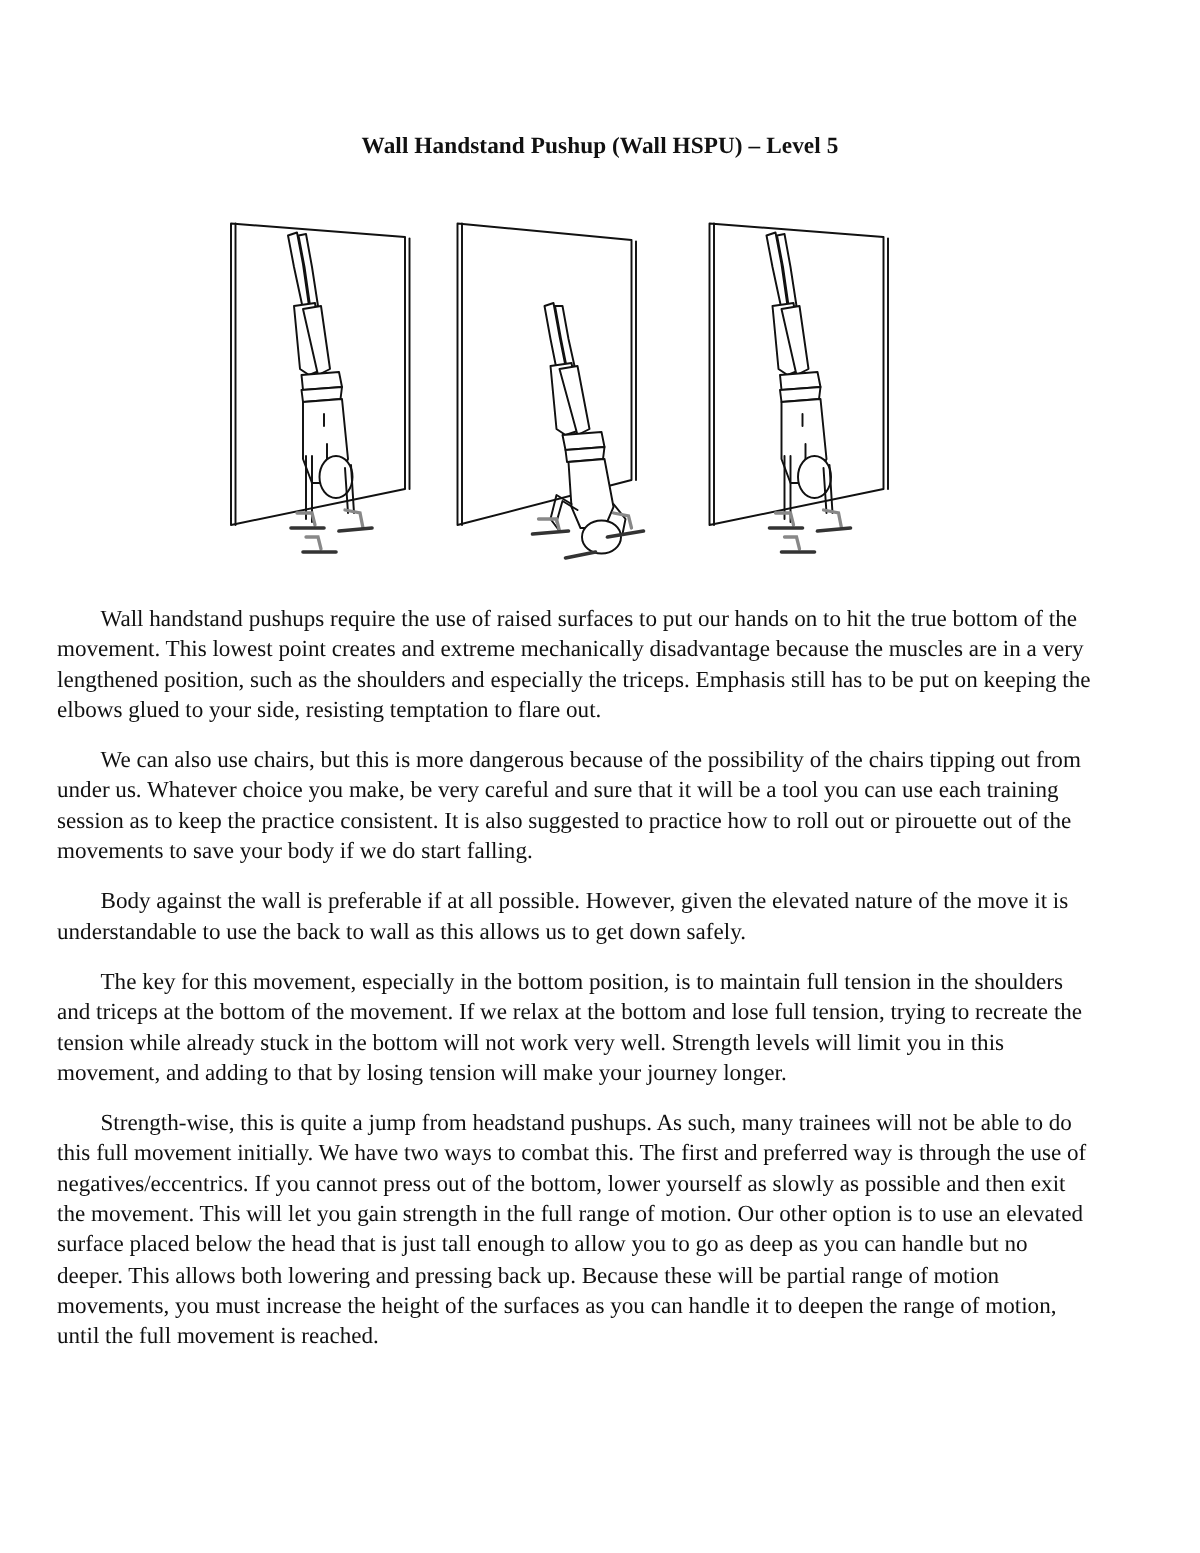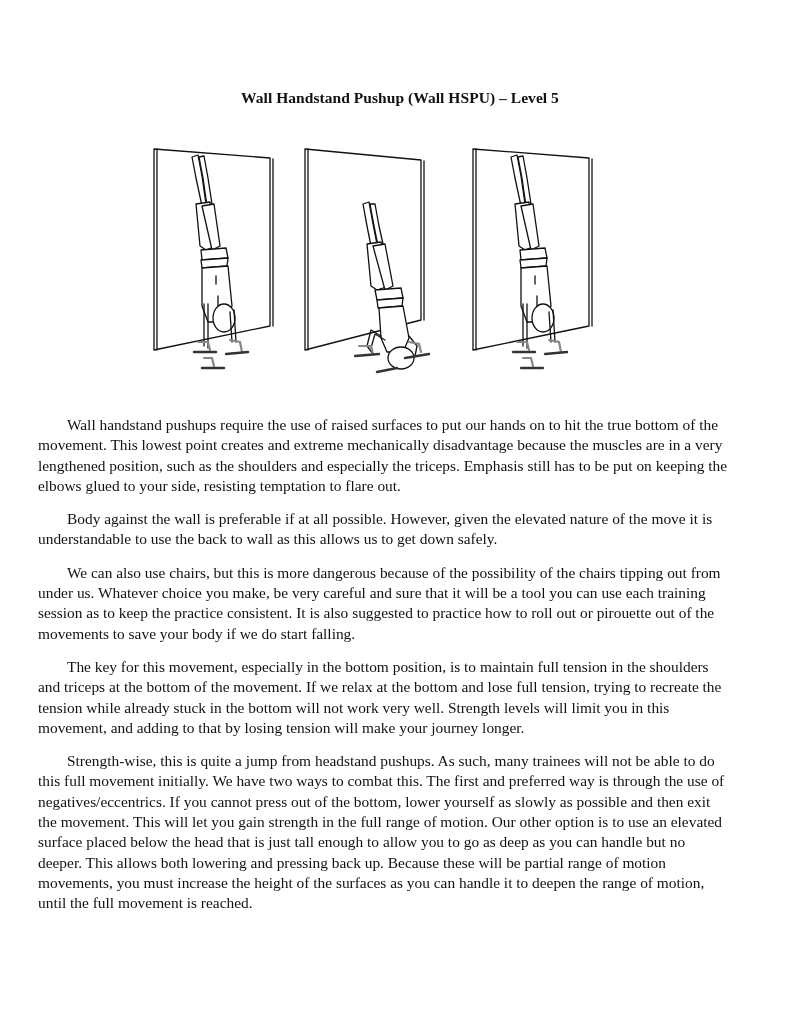--- a/index.html
+++ b/index.html
@@ -13,21 +13,21 @@
     text-align: center; font-weight: bold; font-size: 15.5px;
     letter-spacing: 0.05px;
   }
   .figure { position: absolute; top: 146px; width: 150px; height: 230px; }
   .figure svg { width: 150px; height: 230px; display: block; }
   #fig1 { left: 146px; }
   #fig2 { left: 297px; }
   #fig3 { left: 465px; }
   .body-text {
     position: absolute; left: 38px; width: 690px; top: 403px;
-    font-size: 15.4px; line-height: 20.3px; margin-top: 12px;
+    font-size: 15.4px; line-height: 20.3px;
   }
   .body-text p { margin: 0 0 13px 0; text-indent: 29px; }
   svg .stroke { fill: none; stroke: #111; stroke-width: 1.3; stroke-linejoin: round; stroke-linecap: round; }
   svg .fillw { fill: #fff; stroke: #111; stroke-width: 1.3; stroke-linejoin: round; }
   svg .grey { fill: none; stroke: #888; stroke-width: 2.2; stroke-linecap: round; }
   svg .dark { fill: none; stroke: #333; stroke-width: 2.4; stroke-linecap: round; }
 </style>
 </head>
 <body>
 
@@ -113,17 +113,17 @@
     <path class="dark" d="M48 206 L70 206"></path>
     <path class="grey" d="M58 212 L66 212 L68 220"></path>
     <path class="dark" d="M56 222 L78 222"></path>
     <path class="grey" d="M84 194 L94 196 L96 206"></path>
     <path class="dark" d="M80 208 L102 206"></path>
   </svg>
 </div>
 
 <div class="body-text">
   <p>Wall handstand pushups require the use of raised surfaces to put our hands on to hit the true bottom of the movement. This lowest point creates and extreme mechanically disadvantage because the muscles are in a very lengthened position, such as the shoulders and especially the triceps. Emphasis still has to be put on keeping the elbows glued to your side, resisting temptation to flare out.</p>
+  <p>We can also use chairs, but this is more dangerous because of the possibility of the chairs tipping out from under us. Whatever choice you make, be very careful and sure that it will be a tool you can use each training session as to keep the practice consistent. It is also suggested to practice how to roll out or pirouette out of the movements to save your body if we do start falling.</p>
   <p>Body against the wall is preferable if at all possible. However, given the elevated nature of the move it is understandable to use the back to wall as this allows us to get down safely.</p>
-  <p>We can also use chairs, but this is more dangerous because of the possibility of the chairs tipping out from under us. Whatever choice you make, be very careful and sure that it will be a tool you can use each training session as to keep the practice consistent. It is also suggested to practice how to roll out or pirouette out of the movements to save your body if we do start falling.</p>
   <p>The key for this movement, especially in the bottom position, is to maintain full tension in the shoulders and triceps at the bottom of the movement. If we relax at the bottom and lose full tension, trying to recreate the tension while already stuck in the bottom will not work very well. Strength levels will limit you in this movement, and adding to that by losing tension will make your journey longer.</p>
   <p>Strength-wise, this is quite a jump from headstand pushups. As such, many trainees will not be able to do this full movement initially. We have two ways to combat this. The first and preferred way is through the use of negatives/eccentrics. If you cannot press out of the bottom, lower yourself as slowly as possible and then exit the movement. This will let you gain strength in the full range of motion. Our other option is to use an elevated surface placed below the head that is just tall enough to allow you to go as deep as you can handle but no deeper. This allows both lowering and pressing back up. Because these will be partial range of motion movements, you must increase the height of the surfaces as you can handle it to deepen the range of motion, until the full movement is reached.</p>
 </div>
 
 </body></html>

